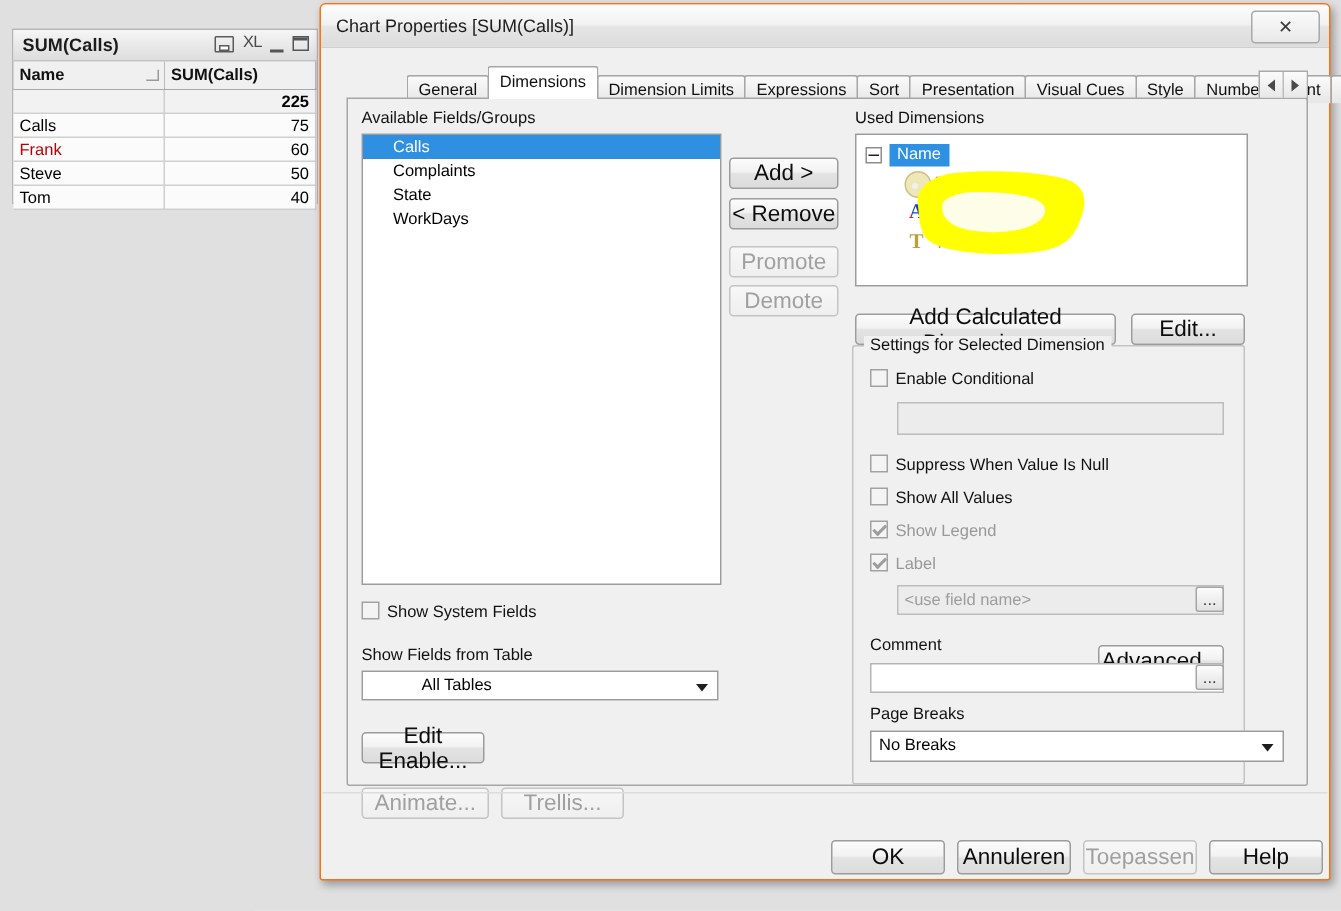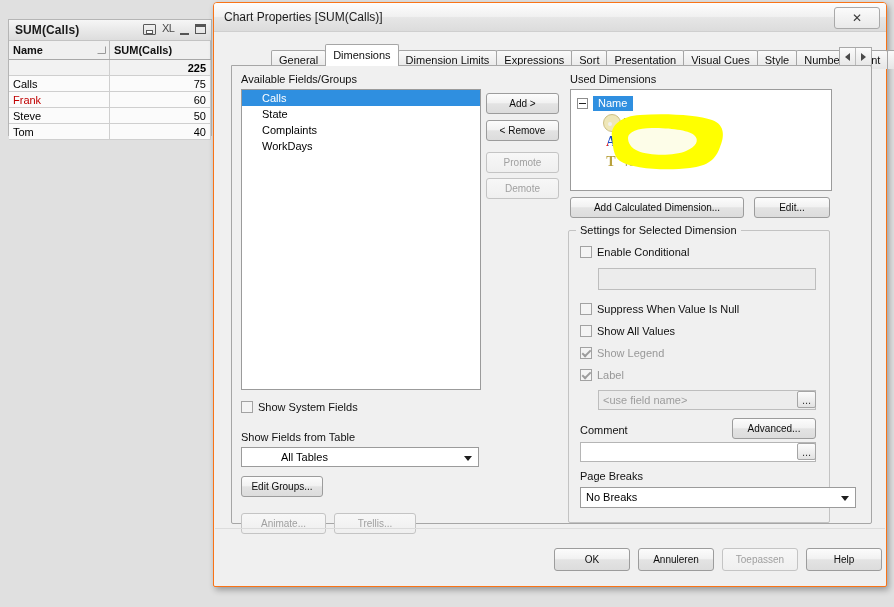--- a/index.html
+++ b/index.html
@@ -132,23 +132,23 @@
   .listbox {
     position: absolute; background: #ffffff; border: 1px solid #9b9b9b;
     overflow: hidden;
   }
   .listitem { padding: 1px 4px 1px 20px; font-size: 11px; height: 14px; line-height: 14px; cursor: pointer; }
   .listitem.sel { background: #2f8fe0; color: #fff; }
 
   .btn {
     background: linear-gradient(to bottom,#fcfcfc 0%,#f2f2f2 45%,#e3e3e3 52%,#dcdcdc 100%);
     border: 1px solid #9c9c9c; border-radius: 3px;
-    font-size: 10px; color: #0d0d0d; text-align: center;
+    font-size: 15px; color: #0d0d0d; text-align: center;
     display: flex; align-items: center; justify-content: center;
-    cursor: pointer; position: absolute; box-sizing: border-box;
+    cursor: pointer; position: absolute; box-sizing: border-box; margin-top: 12px;
   }
   .btn.disabled { color: #a0a0a0; border-color: #c4c4c4;
     background: linear-gradient(to bottom,#f7f7f7,#efefef); cursor: default; }
   .btn.strong { font-weight: normal; }
 
   .cb { position: absolute; font-size: 11px; color: #111; }
   .cb .box {
     display: inline-block; width: 12px; height: 12px; vertical-align: -2px;
     background: #f4f4f4; border: 1px solid #a2a2a2; margin-right: 5px; box-sizing: border-box;
   }
@@ -320,36 +320,36 @@
             </div>
         </div>
       </div>
 
       <div class="tabpage">
 
         <div class="lbl" style="left:9px; top:7px;">Available Fields/Groups</div>
 
         <div class="listbox" style="left:9px; top:23px; width:238px; height:299px;">
           <div class="listitem sel">Calls</div>
+          <div class="listitem">Complaints</div>
           <div class="listitem">State</div>
-          <div class="listitem">Complaints</div>
           <div class="listitem">WorkDays</div>
         </div>
 
         <div class="cb" style="left:9px; top:335px;">
           <span class="box"></span><span>Show System Fields</span>
         </div>
 
         <div class="lbl" style="left:9px; top:365px;">Show Fields from Table</div>
         <div class="combo" style="left:9px; top:381px; width:238px; height:20px;padding-left:39px;">
           <span>All Tables</span>
           <span class="cbarrow"></span>
         </div>
 
-        <div class="btn" style="left:9px; top:410px; width:82px; height:21px;">Edit Groups...</div>
+        <div class="btn" style="left:9px; top:410px; width:82px; height:21px;">Edit Enable...</div>
 
         <div class="btn disabled" style="left:9px; top:447px; width:85px; height:21px;">Animate...</div>
         <div class="btn disabled" style="left:102px; top:447px; width:82px; height:21px;">Trellis...</div>
 
         <div class="btn strong" style="left:254px; top:27px; width:73px; height:21px;">Add &gt;</div>
         <div class="btn strong" style="left:254px; top:54px; width:73px; height:21px;">&lt; Remove</div>
         <div class="btn disabled" style="left:254px; top:86px; width:73px; height:21px;">Promote</div>
         <div class="btn disabled" style="left:254px; top:112px; width:73px; height:21px;">Demote</div>
 
         <div class="lbl" style="left:338px; top:7px;">Used Dimensions</div>

